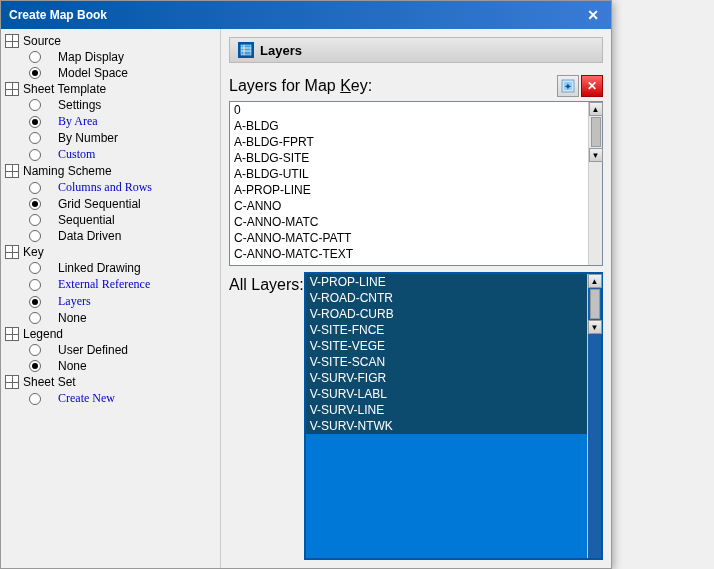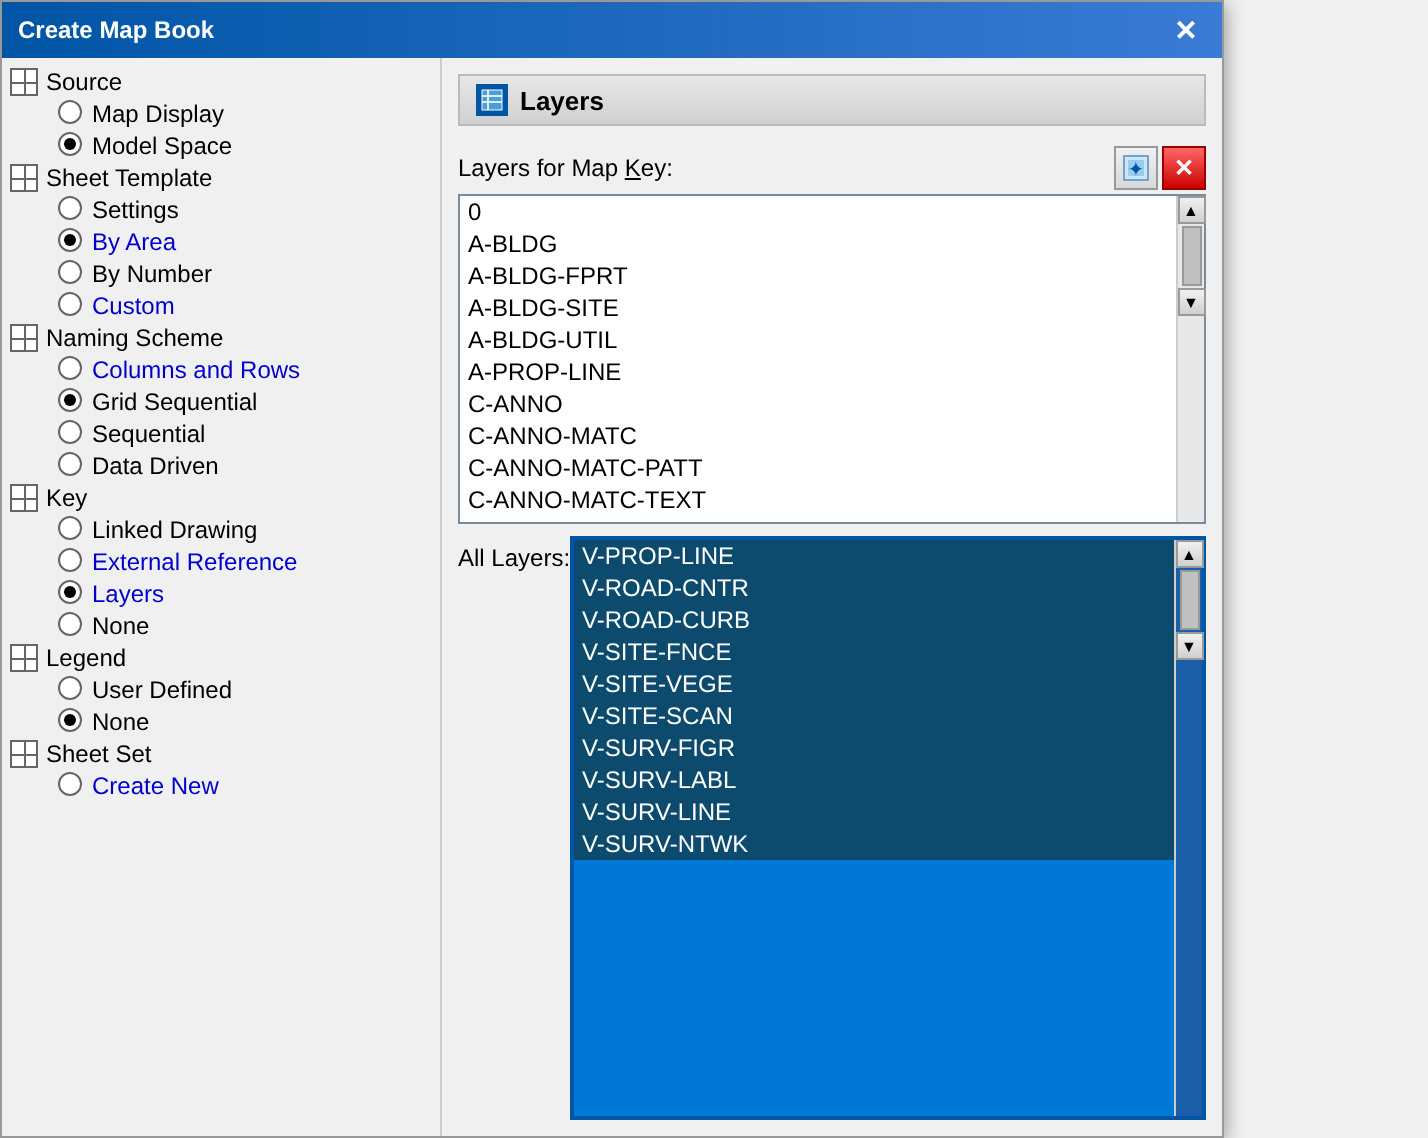--- a/index.html
+++ b/index.html
@@ -71,23 +71,25 @@
 
     .tree-label {
       font-size: 12px;
       color: #000;
     }
 
     .tree-label.bold { font-weight: normal; }
 
     .radio-item {
       display: flex;
+      align-items: center;
       padding: 1px 4px;
       padding-left: 28px;
       cursor: pointer;
+      gap: 12px;
     }
 
     .radio-circle {
       width: 12px;
       height: 12px;
       border: 1.5px solid #666;
       border-radius: 50%;
       margin-right: 5px;
       background: white;
       display: flex;
@@ -98,21 +100,21 @@
 
     .radio-circle.filled::after {
       content: '';
       width: 6px;
       height: 6px;
       background: #000;
       border-radius: 50%;
     }
 
     .radio-label { font-size: 12px; color: #000; }
-    .radio-label.blue { color: #0000cc; }
+    .radio-label.blue { color: #0000cc; font-family: Liberation Serif, serif; }
 
     
     .grid-icon {
       width: 14px;
       height: 14px;
       border: 1px solid #666;
       display: grid;
       grid-template-columns: 1fr 1fr;
       grid-template-rows: 1fr 1fr;
       gap: 1px;
@@ -154,21 +156,21 @@
       font-weight: bold;
     }
 
     .dialog-title-text {
       font-size: 13px;
       font-weight: bold;
     }
 
     
     .section-label {
-      font-size: 12px;
+      font-size: 16px;
       margin-bottom: 4px;
       margin-top: 4px;
     }
 
     .map-key-header {
       display: flex;
       align-items: center;
       justify-content: space-between;
       margin-bottom: 2px;
     }

